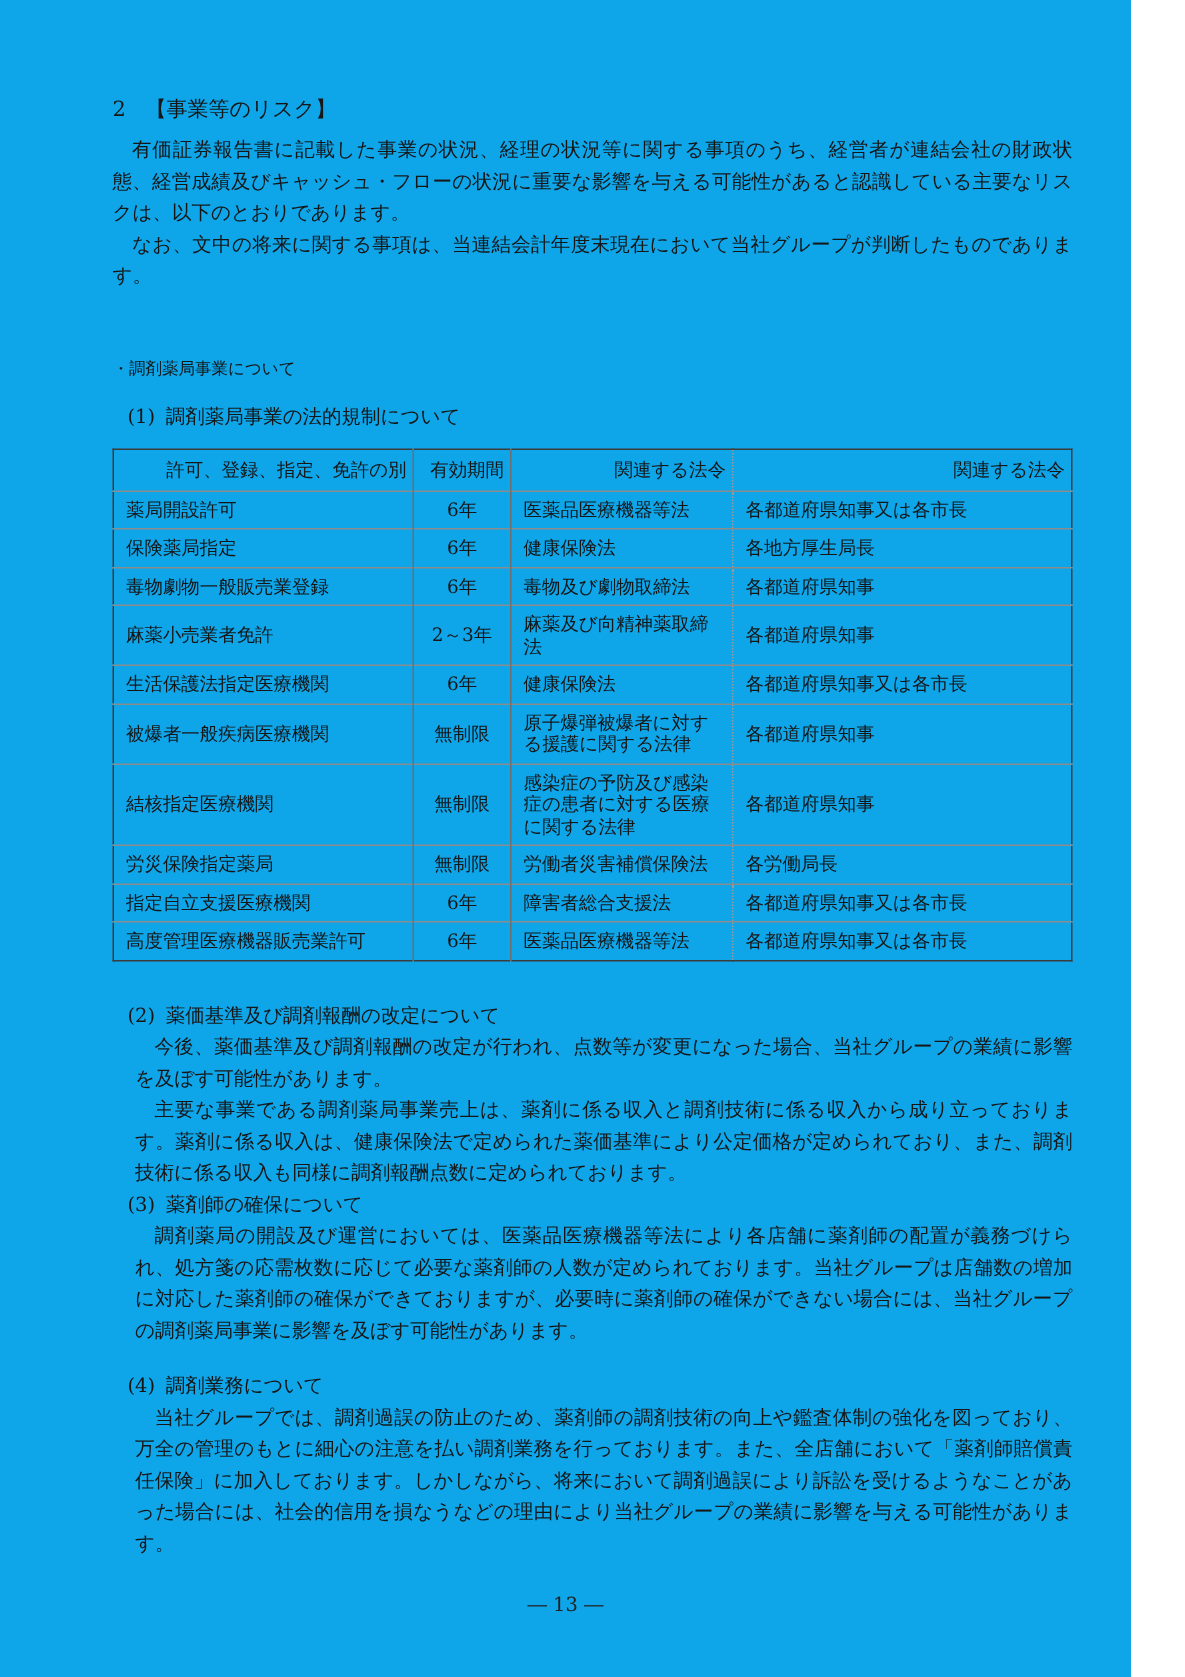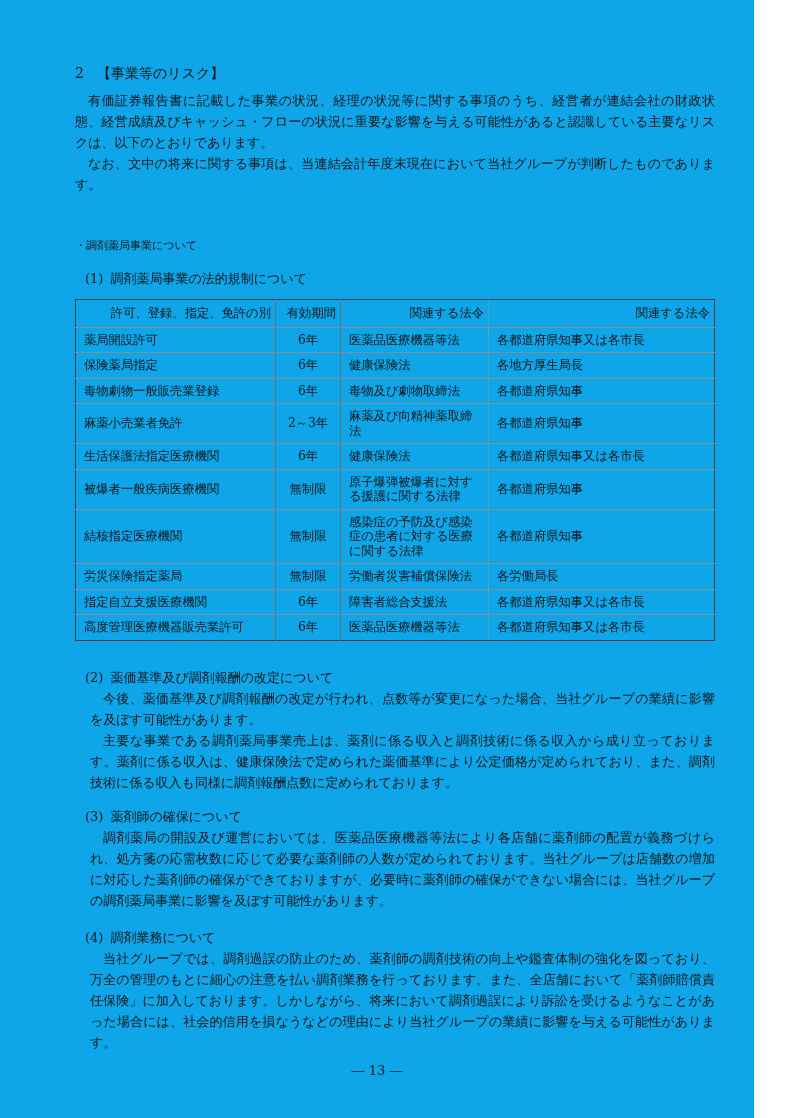--- a/index.html
+++ b/index.html
@@ -31,21 +31,21 @@
     font-size: 13px;
     line-height: 21px;
     text-align: justify;
     text-indent: 1em;
   }
   .bullet-heading {
     margin-top: 40px;
     font-size: 11px;
     line-height: 21px;
   }
-  .subsection { margin-top: 13px; }
+  .subsection { }
   .subsection.first { margin-top: 12px; }
   .subsection.sp-lg { margin-top: 16px; }
   .subsection-heading {
     font-size: 13px;
     line-height: 21px;
     padding-left: 10px;
     white-space: nowrap;
   }
   .subsection-heading .label { margin-right: 7px; }
   .subsection-body { margin-left: 15px; }

